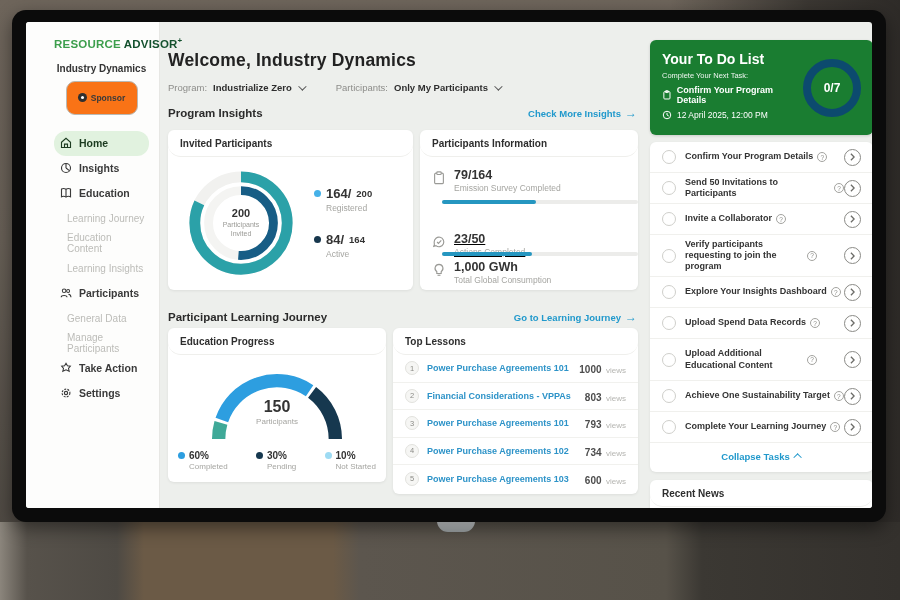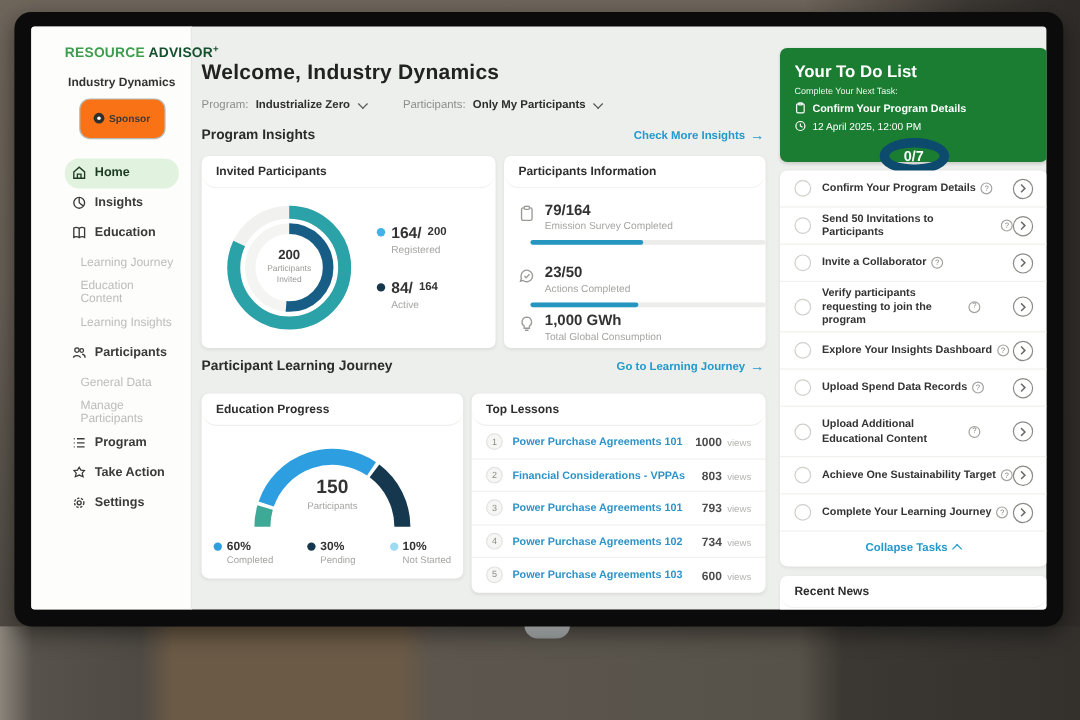--- a/index.html
+++ b/index.html
@@ -83,21 +83,21 @@
   
   #card-lessons { left:367px; top:306px; width:245px; height:166px; }
   .lesson-row { height:27.5px; display:flex; align-items:center; padding:0 12px; border-bottom:1px solid #f1f1ee; }
   .lesson-row:last-child { border-bottom:none; }
   .rank { width:14px; height:14px; border-radius:50%; background:#f6f6f4; border:1px solid #e2e2de; font-size:7.5px; color:#8a8a86; display:flex; align-items:center; justify-content:center; flex:0 0 auto; }
   .lname { font-size:9px; font-weight:bold; color:#2d93c8; margin-left:8px; flex:1; cursor:pointer; }
   .views b { font-size:10px; color:#4c4c4c; }
   .views span { font-size:8px; color:#b5b5b1; }
 
   
-  #todo-card { left:624px; top:18px; width:223px; height:95px; background:#1a7d31; border-radius:6px; padding:11px 12px; display:flex; position:absolute; box-shadow:0 1px 3px rgba(0,0,0,.15);flex-direction:column; }
+  #todo-card { left:624px; top:18px; width:223px; height:95px; background:#1a7d31; border-radius:6px; padding:11px 12px; display:flex; position:absolute; box-shadow:0 1px 3px rgba(0,0,0,.15); }
   #todo-left { flex:1; color:#fff; }
   #todo-left h3 { font-size:14px; font-weight:bold; margin-bottom:4px; }
   #todo-left .sub { font-size:7.5px; opacity:.92; margin-bottom:5px; }
   .todo-line { display:flex; align-items:center; gap:5px; margin-bottom:5px; }
   .todo-line .t1 { font-size:9px; font-weight:bold; }
   .todo-line .t2 { font-size:8.5px; }
   #todo-ring { width:58px; height:58px; border-radius:50%; border:8px solid #0c4a6e; align-self:center; display:flex; align-items:center; justify-content:center; }
   #todo-ring span { font-size:12px; font-weight:bold; color:#fff; }
 
   #tasks-card { left:624px; top:120px; width:223px; height:330px; }
@@ -170,27 +170,20 @@
               <path d="M1.6 13.6 C1.6 10.4 9.4 10.4 9.4 13.6"></path>
               <path d="M11.2 9.6 C13.4 9.9 14.6 11.4 14.6 13.6"></path>
             </svg>
         <span>Participants</span>
       </div>
       <div class="nav-item sub">
         <span>General Data</span>
       </div>
       <div class="nav-item sub">
         <span>Manage Participants</span>
-      </div>
-      <div class="nav-item">
-        <svg width="12" height="12" viewBox="0 0 16 16" fill="none" stroke="#3a3a3a" stroke-width="1.5">
-              <path d="M5.5 3.5 H14 M5.5 8 H14 M5.5 12.5 H14"></path>
-              <path d="M2 3.5 H3 M2 8 H3 M2 12.5 H3"></path>
-            </svg>
-        <span>Program</span>
       </div>
       <div class="nav-item">
         <svg width="12" height="12" viewBox="0 0 16 16" fill="none" stroke="#3a3a3a" stroke-width="1.4">
               <path d="M8 1.8 L9.9 5 L13.8 5.5 L11.3 8.4 L12.3 12.4 L8 10.5 L3.7 12.4 L4.7 8.4 L2.2 5.5 L6.1 5 Z"></path>
             </svg>
         <span>Take Action</span>
       </div>
       <div class="nav-item">
         <svg width="12" height="12" viewBox="0 0 16 16" fill="none" stroke="#3a3a3a" stroke-width="1.5">
               <circle cx="8" cy="8" r="2.2"></circle>
@@ -261,42 +254,42 @@
       <svg class="icon" width="14" height="14" viewBox="0 0 16 16" fill="none" stroke="#9a9a96" stroke-width="1.3">
             <rect x="3" y="2.5" width="10" height="12" rx="1.5"></rect>
             <rect x="5.5" y="1" width="5" height="3" rx="1" fill="#fff"></rect>
           </svg>
       <div class="val">79/164</div>
       <div class="lab">Emission Survey Completed</div>
     </div>
     <div class="bar" style="top:70px;">
           <div class="fill" style="width: 48%;"></div>
         </div>
-    <div class="info-row" style="top:90px;">
+    <div class="info-row" style="top:102px;text-decoration:underline;">
       <svg class="icon" width="14" height="14" viewBox="0 0 16 16" fill="none" stroke="#9a9a96" stroke-width="1.3">
             <path d="M2.5 8 a5.5 5.5 0 1 1 2 4.2 L2 13 l.8-2.6 A5.5 5.5 0 0 1 2.5 8 Z"></path>
             <path d="M5.8 8 l1.6 1.6 L10.6 6.2"></path>
           </svg>
       <div class="val">23/50</div>
       <div class="lab">Actions Completed</div>
     </div>
     <div class="bar" style="top:122px;">
           <div class="fill" style="width: 46%;"></div>
         </div>
     <div class="info-row" style="top:130px;">
       <svg class="icon" width="14" height="14" viewBox="0 0 16 16" fill="none" stroke="#9a9a96" stroke-width="1.3">
             <path d="M8 1.5 a4.6 4.6 0 0 1 2.5 8.4 V12 h-5 V9.9 A4.6 4.6 0 0 1 8 1.5 Z"></path>
             <path d="M6.3 14 h3.4"></path>
           </svg>
       <div class="val">1,000 GWh</div>
       <div class="lab">Total Global Consumption</div>
     </div>
   </div>
 
-  <div class="section-head" style="top:276px;">
+  <div class="section-head" style="top:288px;">
     <h2>Participant Learning Journey</h2>
     <div class="more-link">
       <span>Go to Learning Journey</span>
       <span class="arrow">→</span>
     </div>
   </div>
 
   <div class="card" id="card-edu">
     <div class="card-title">Education Progress</div>
     <div id="gauge-wrap">

